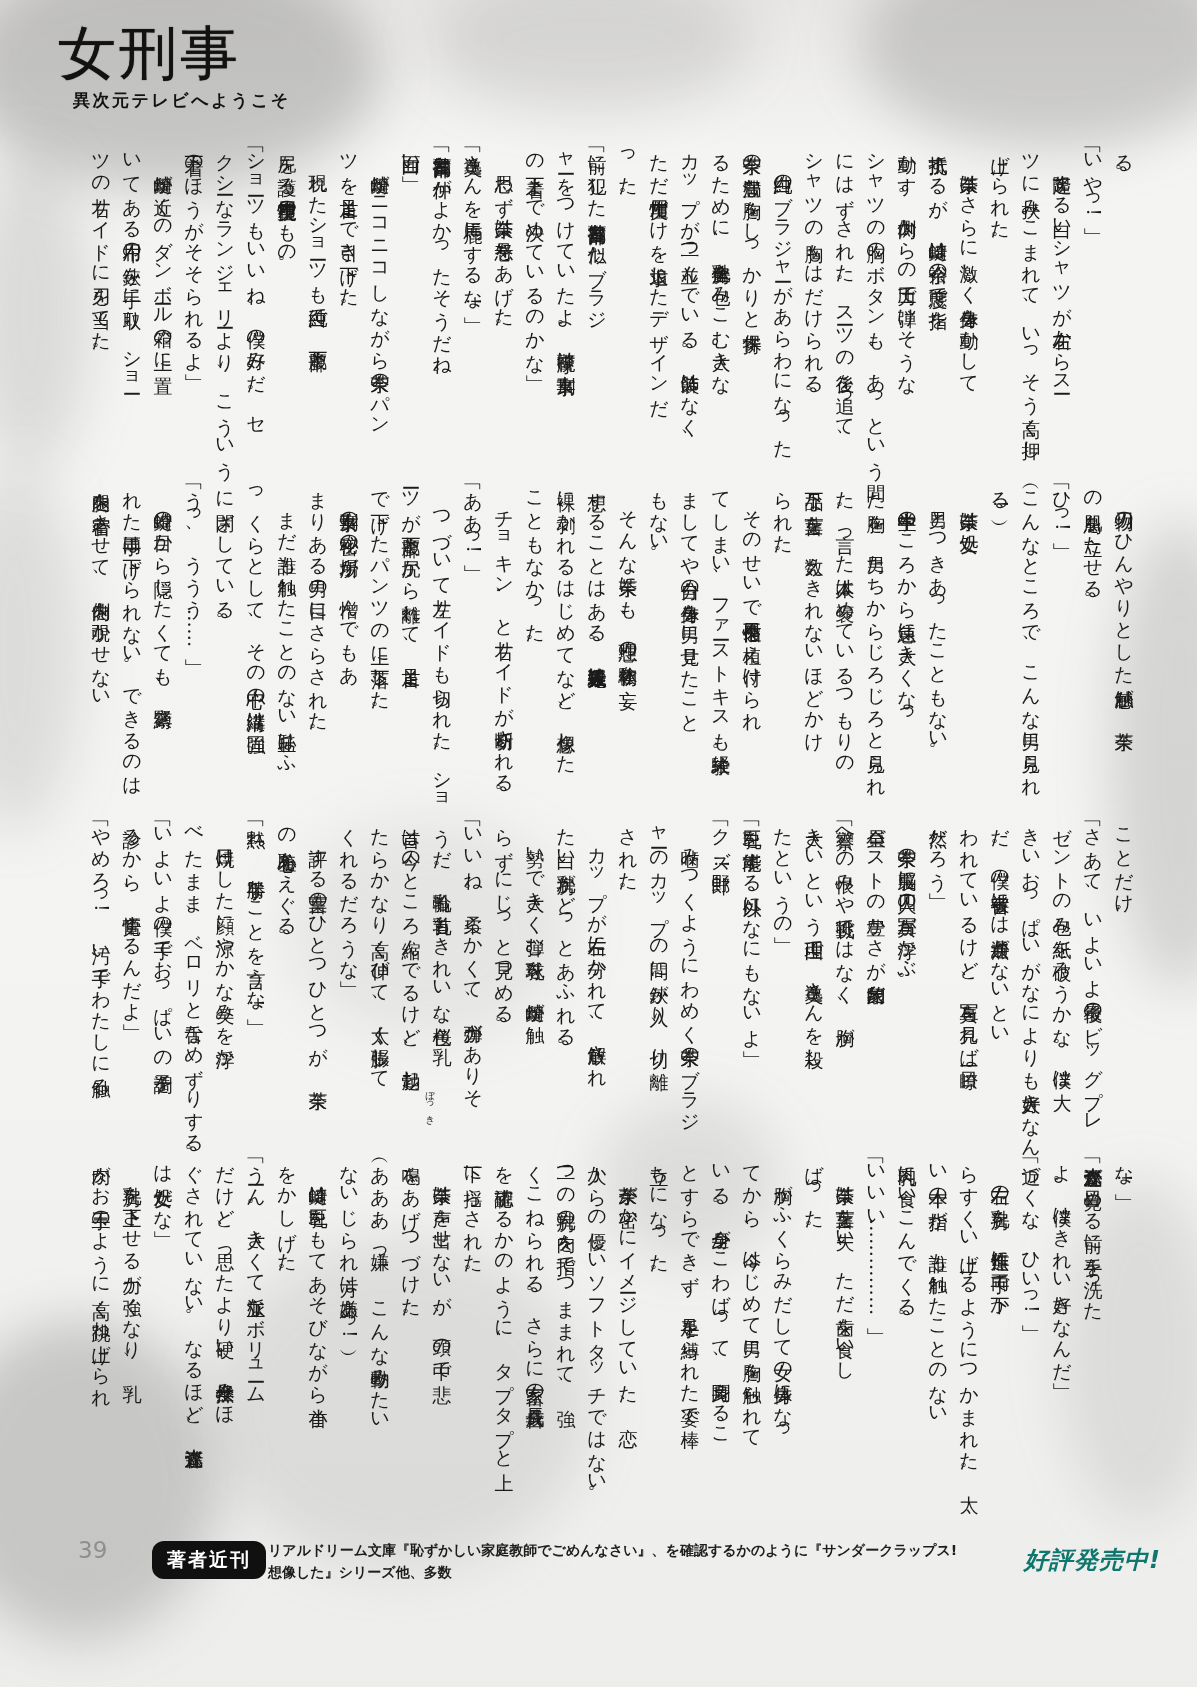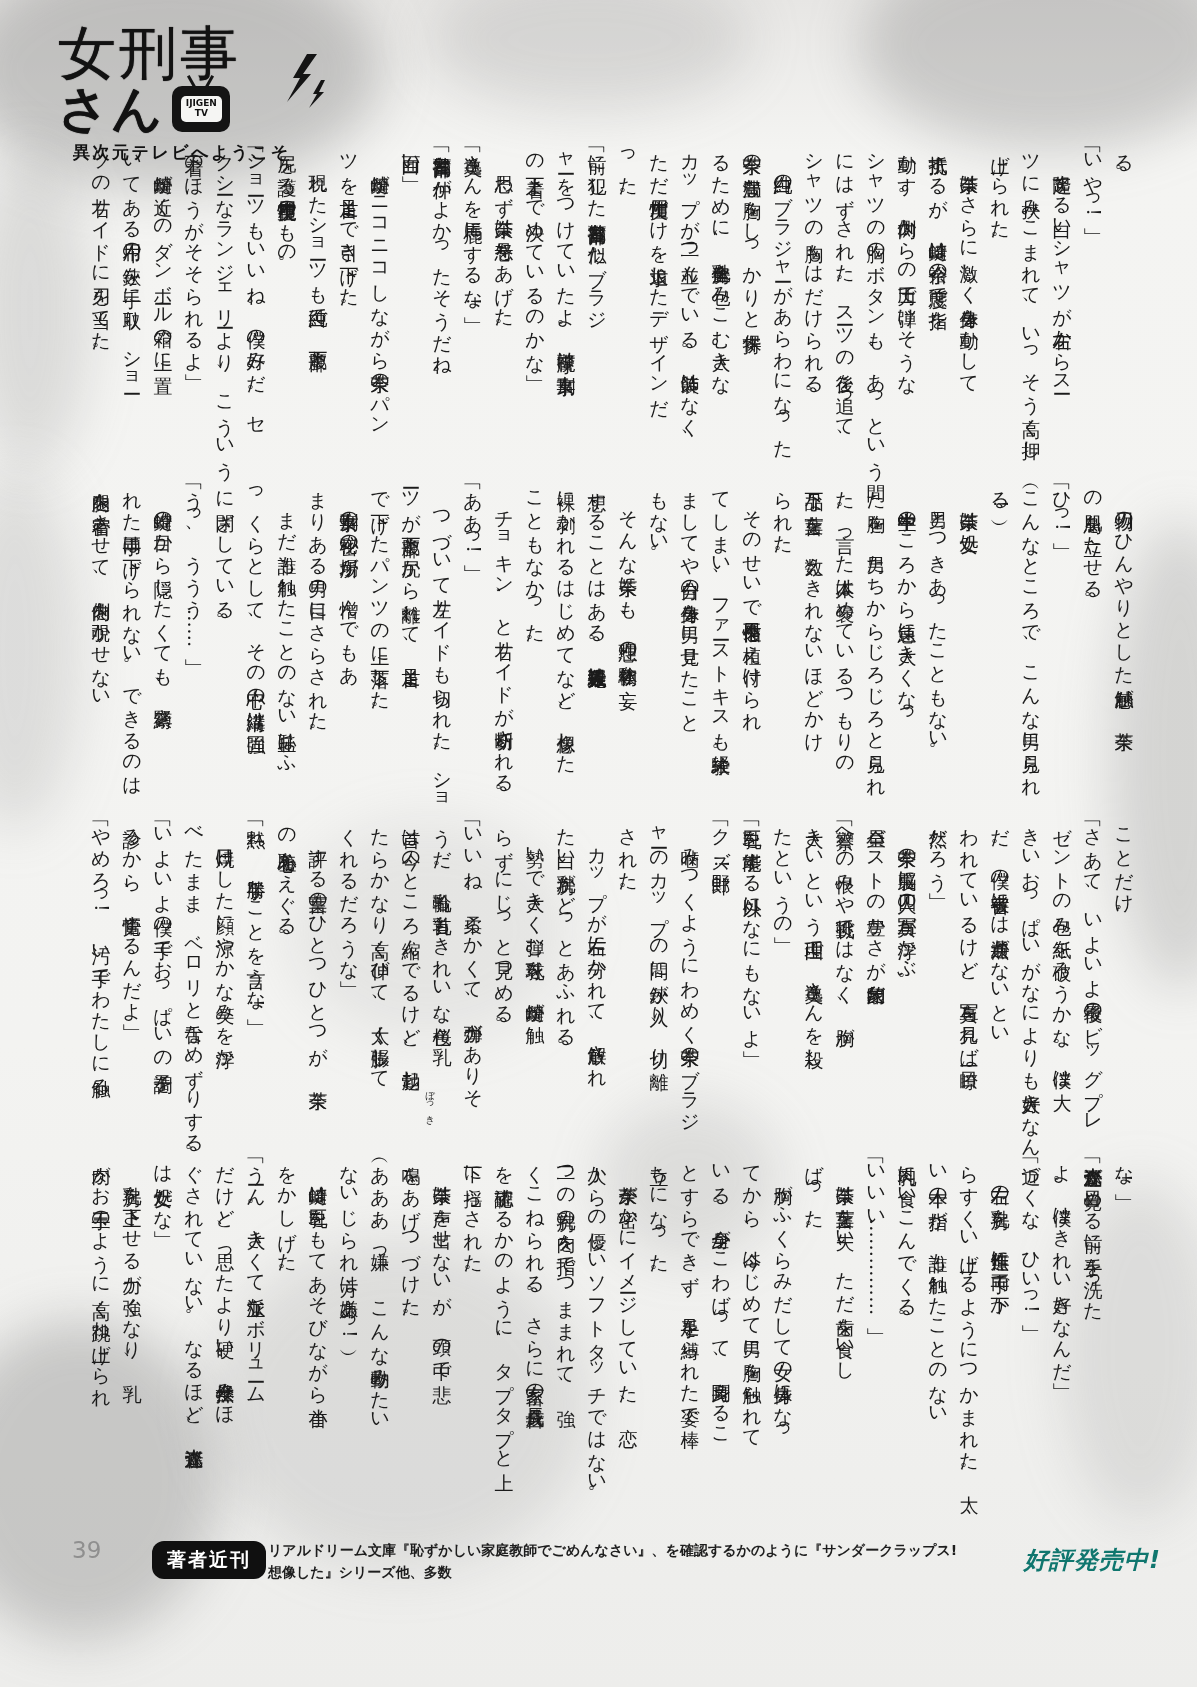--- a/index.html
+++ b/index.html
@@ -40,21 +40,21 @@
   .band{
     position:absolute;right:57px;width:1062px;height:342px;
     writing-mode:vertical-rl;text-orientation:mixed;
     font-size:19px;color:#1b1b1b;letter-spacing:.4px;z-index:2;
   }
   .band .col{line-height:31px;white-space:nowrap;}
   .b1{top:141px}.b2{top:478px}.b3{top:815px}.b4{top:1152px}
   .furi{position:absolute;left:423px;top:1085px;writing-mode:vertical-rl;font-size:9.5px;color:#1b1b1b;letter-spacing:1px;z-index:2;}
 
   
-  .pagenum{position:absolute;left:72px;top:1537px;font-family:"DejaVu Sans", sans-serif;font-size:23px;color:#8f8f8f;z-index:3;}
+  .pagenum{position:absolute;left:78px;top:1537px;font-family:"DejaVu Sans", sans-serif;font-size:23px;color:#8f8f8f;z-index:3;}
   .author-label{position:absolute;left:152px;top:1541px;background:#101010;color:#fff;font-family:"DejaVu Sans", sans-serif;font-weight:800;font-size:19px;padding:6px 15px;border-radius:12px;letter-spacing:2px;z-index:3;}
   .footer-desc{position:absolute;left:268px;top:1540px;width:745px;font-family:"DejaVu Sans", sans-serif;font-size:14px;font-weight:600;color:#1d1d1d;line-height:1.55;z-index:3;}
   .promo{position:absolute;right:36px;top:1544px;font-family:"DejaVu Sans", sans-serif;font-size:24px;font-weight:900;font-style:italic;color:#0f766e;letter-spacing:1px;z-index:3;}
 </style>
 </head>
 <body>
 
 <div class="tex tex1"></div>
 <div class="tex tex2"></div>
 <div class="tex tex3"></div>
@@ -62,33 +62,20 @@
 <div class="tex tex5"></div>
 <div class="tex tex6"></div>
 <div class="tex tex7"></div>
 <div class="tex tex8"></div>
 <div class="tex tex9"></div>
 <div class="tex tex10"></div>
 <div class="tex tex11"></div>
 
 <div class="logo">
   <div class="logo-l1">女刑事</div>
-  <div class="logo-row">
-    <span class="logo-l2">さん</span>
-    <span class="tv">
-      <span class="tv-screen">
-        <div>IJIGEN</div>
-        <div>TV</div>
-      </span>
-    </span>
-    <svg class="bolts" width="46" height="64" viewBox="0 0 46 64">
-      <polygon points="28,0 14,24 21,24 8,48 32,20 24,20 38,0" fill="#141414"></polygon>
-      <polygon points="42,26 34,40 38,40 30,54 45,38 40,38 46,26" fill="#141414"></polygon>
-    </svg>
-  </div>
   <div class="logo-sub">異次元テレビへようこそ</div>
 </div>
 
 <div class="band b1">
     <div class="col">る。</div>
     <div class="col">「いやっ!」</div>
     <div class="col">　隆起する白いシャツが左右からスー</div>
     <div class="col">ツに挟みこまれて、いっそう高く押し</div>
     <div class="col">上げられた。</div>
     <div class="col">　茉奈はさらに激しく身体を動かして</div>

